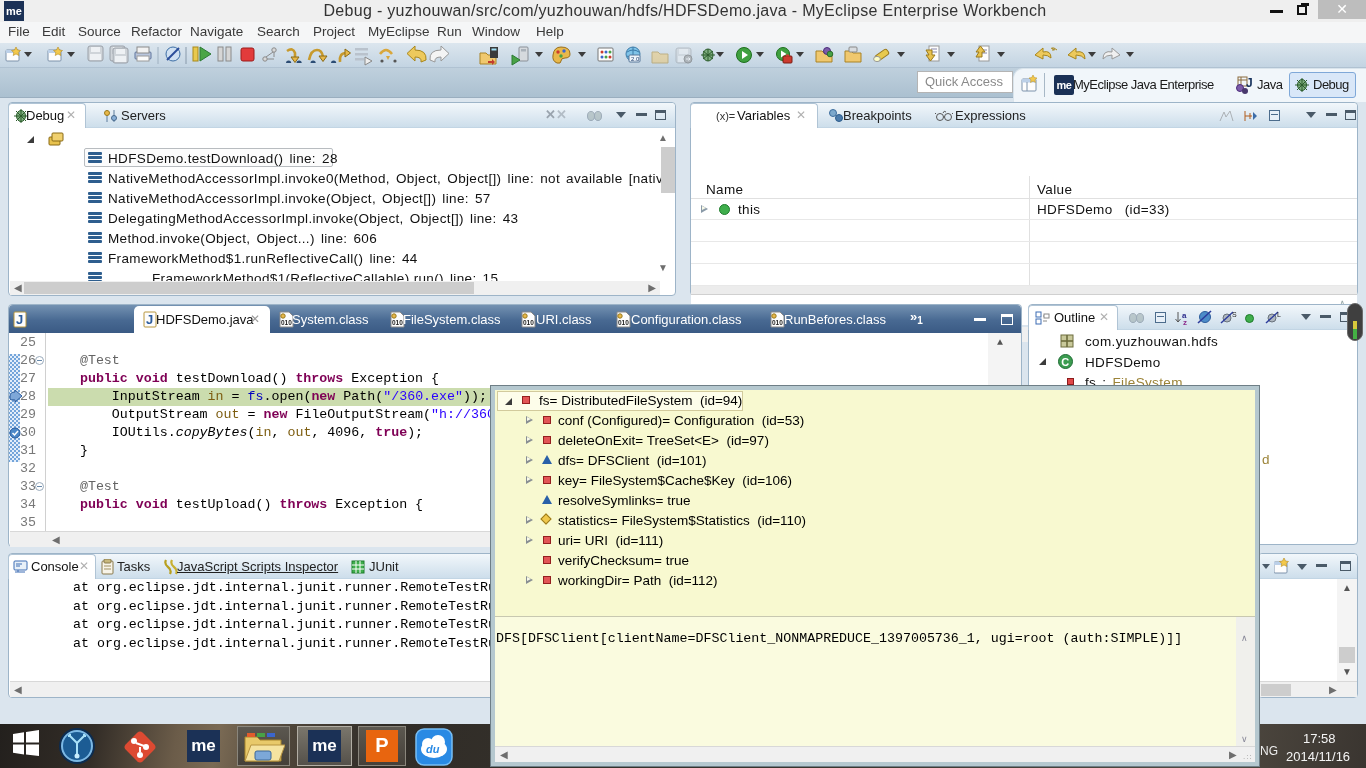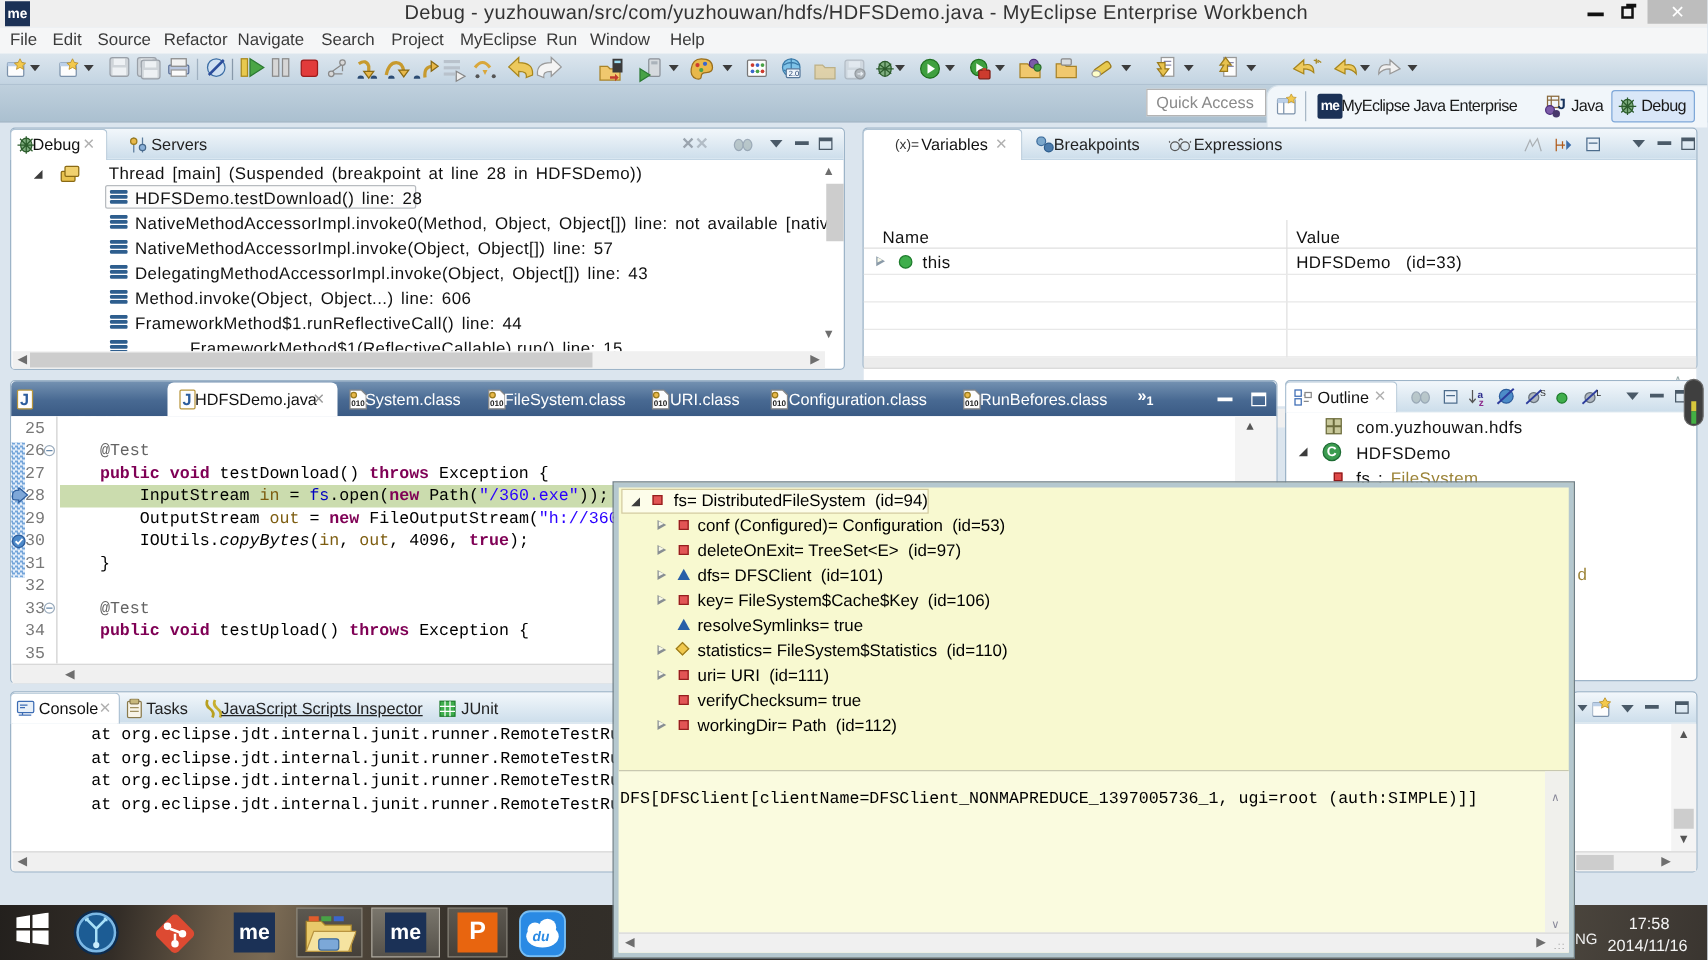--- a/index.html
+++ b/index.html
@@ -318,21 +318,20 @@
     </svg>
   <div class="a" style="left:607px;top:9px;width:0;height:0;border-left:5px solid transparent;border-right:5px solid transparent;border-top:6px solid #4a5a68;"></div>
   <div class="a" style="left:627px;top:10px;width:11px;height:3px;background:#4a5a68;"></div>
   <div class="a" style="left:646px;top:7px;width:11px;height:10px;border:1px solid #4a5a68;border-top:3px solid #4a5a68;"></div>
   <div id="debugtree" class="a t13" style="left:0;top:26px;width:666px;height:152px;overflow:hidden;">
     <div class="a expf" style="left:18px;top:7px;"></div>
     <svg class="a" style="left:39px;top:3px;" width="16" height="14">
         <rect x="1" y="5" width="11" height="8" rx="1" fill="#e8c24e" stroke="#8a6a14"></rect>
         <rect x="4" y="1" width="11" height="8" rx="1" fill="#f0d06e" stroke="#8a6a14"></rect>
       </svg>
-    <span class="a" style="left:78px;top:2px;">Thread [main] (Suspended (breakpoint at line 28 in HDFSDemo))</span>
     <div class="a" style="left:75px;top:19px;width:249px;height:19px;border:1px solid #b8bcc0;border-radius:2px;background:#fcfcfc;"></div>
     <div class="bars3 a" style="left:79px;top:23px;">
         <div></div>
         <div></div>
         <div></div>
       </div>
       <span class="a" style="left:99px;top:22px;">HDFSDemo.testDownload() line: 28</span>
     <div class="bars3 a" style="left:79px;top:43px;">
         <div></div>
         <div></div>

